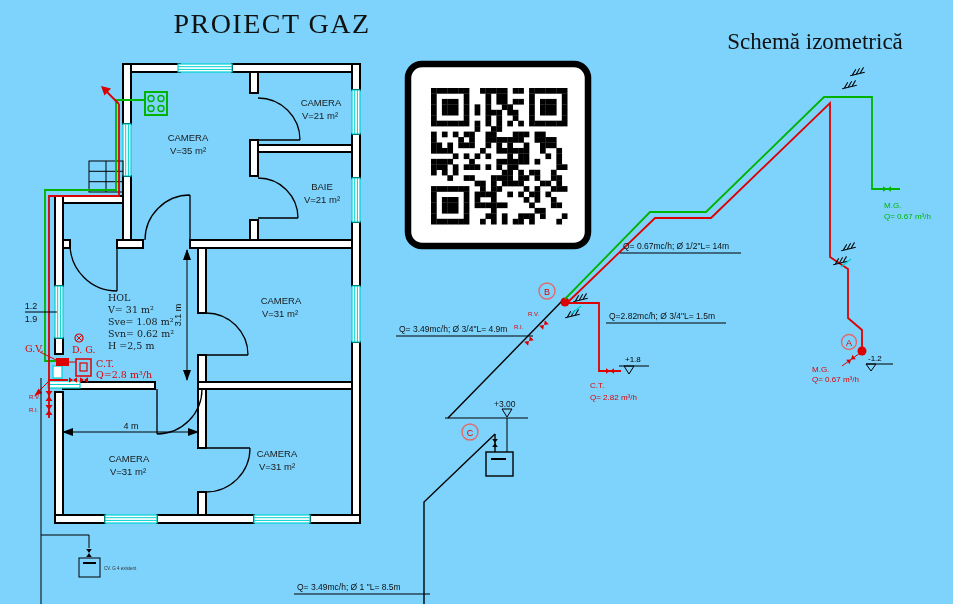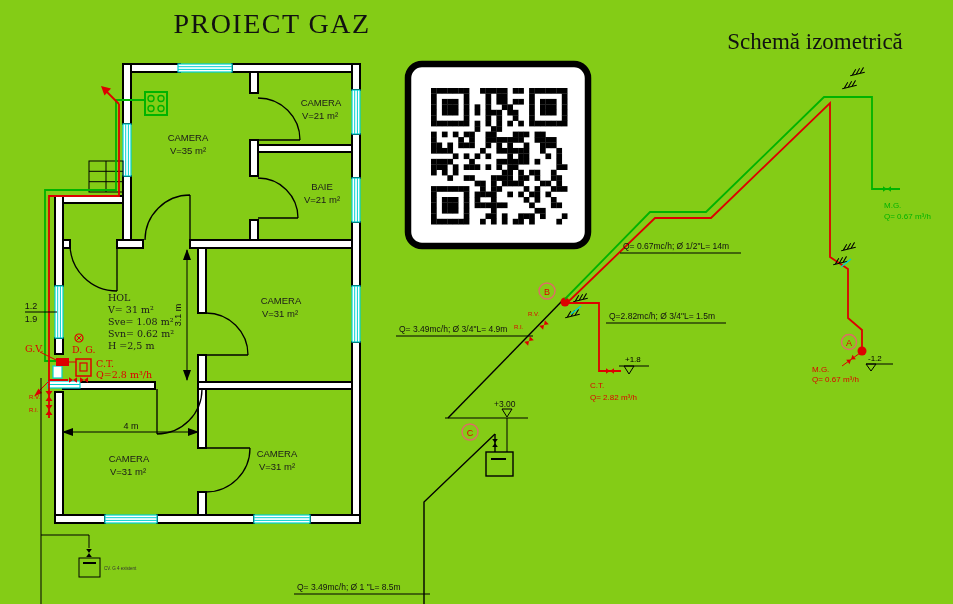--- a/index.html
+++ b/index.html
@@ -1,16 +1,16 @@
 <!DOCTYPE html>
 <html><head>
 <meta charset="utf-8">
 <style>
   html,body{margin:0;padding:0;background:#fff;}
-  #stage{position:relative;width:953px;height:604px;background:#84cc16;overflow:hidden;
+  #stage{position:relative;width:953px;height:604px;background:#7dd3fc;overflow:hidden;
          font-family:"Liberation Sans",sans-serif;}
   svg{position:absolute;left:0;top:0;}
   .wall{fill:#ffffff;stroke:#000;stroke-width:1.2;}
   .walls{shape-rendering:crispEdges;}
   .win{fill:#ffffff;stroke:#00d2d2;stroke-width:1.2;}
   .winln{stroke:#00d2d2;stroke-width:1;fill:none;}
   .door{stroke:#000;stroke-width:1.3;fill:none;}
   .blk{stroke:#000;fill:none;stroke-width:1.4;}
   .thin{stroke:#000;fill:none;stroke-width:1;}
   .grn{stroke:#00b300;fill:none;stroke-width:1.8;}

